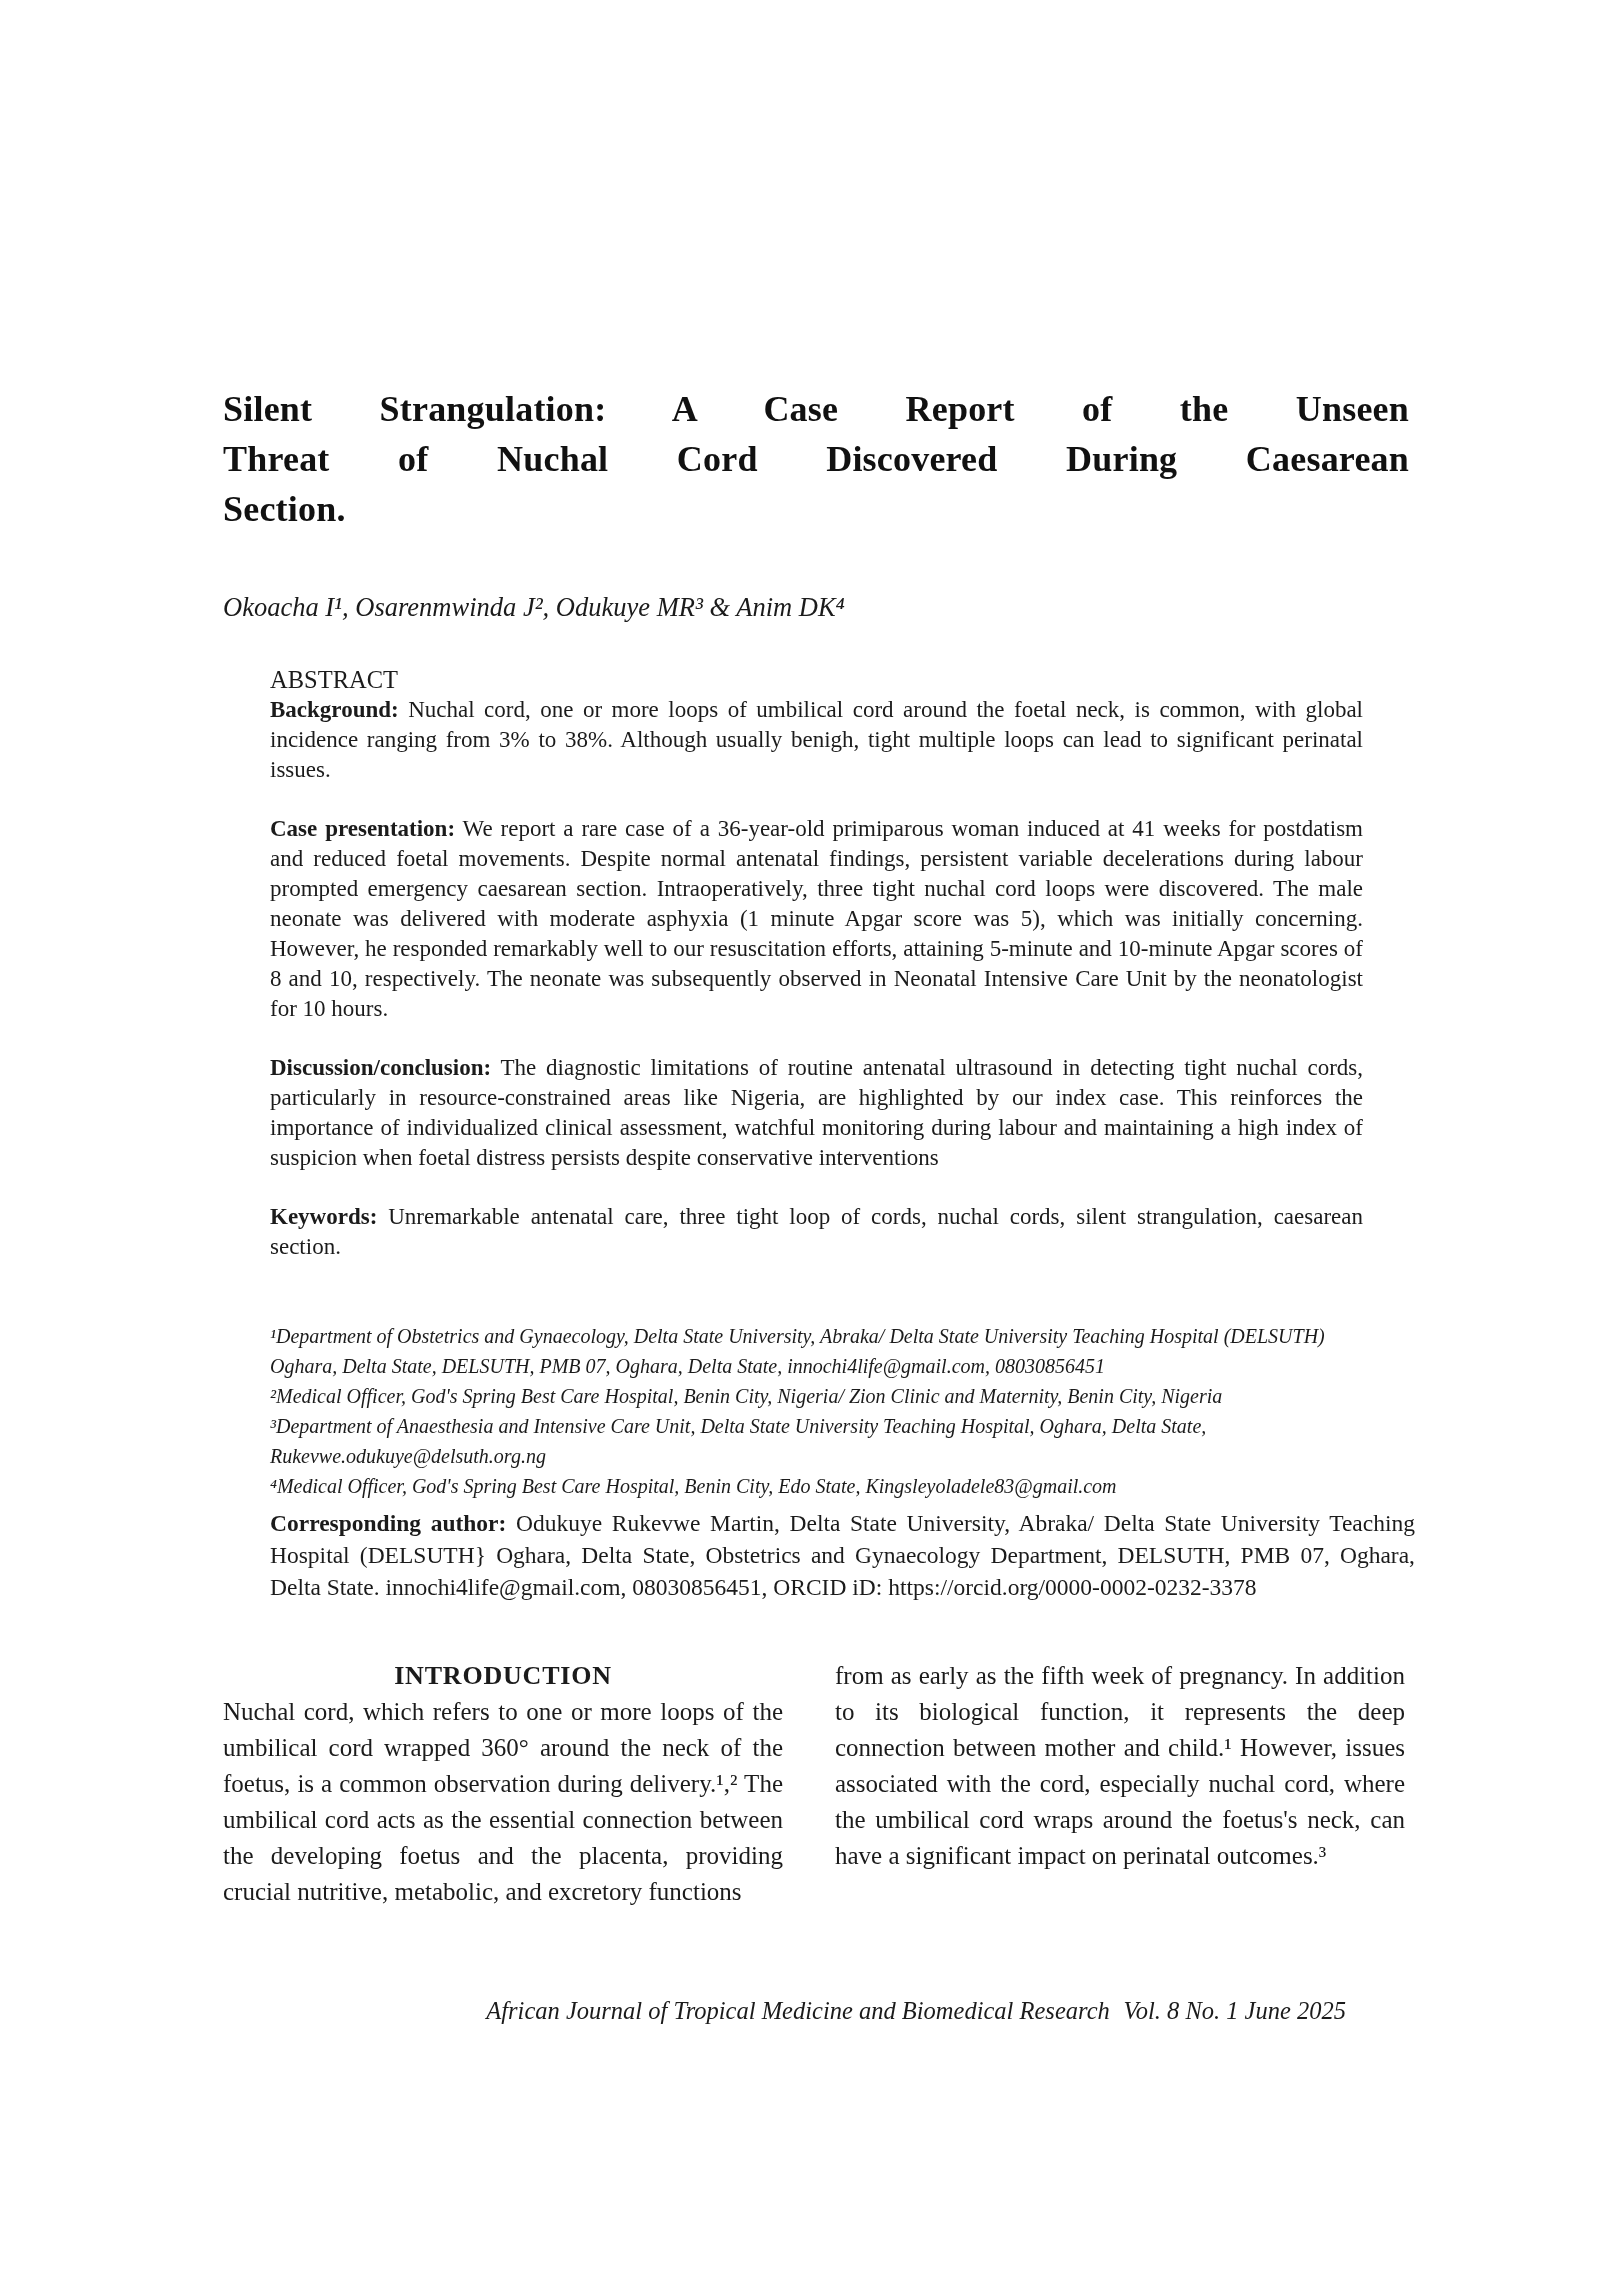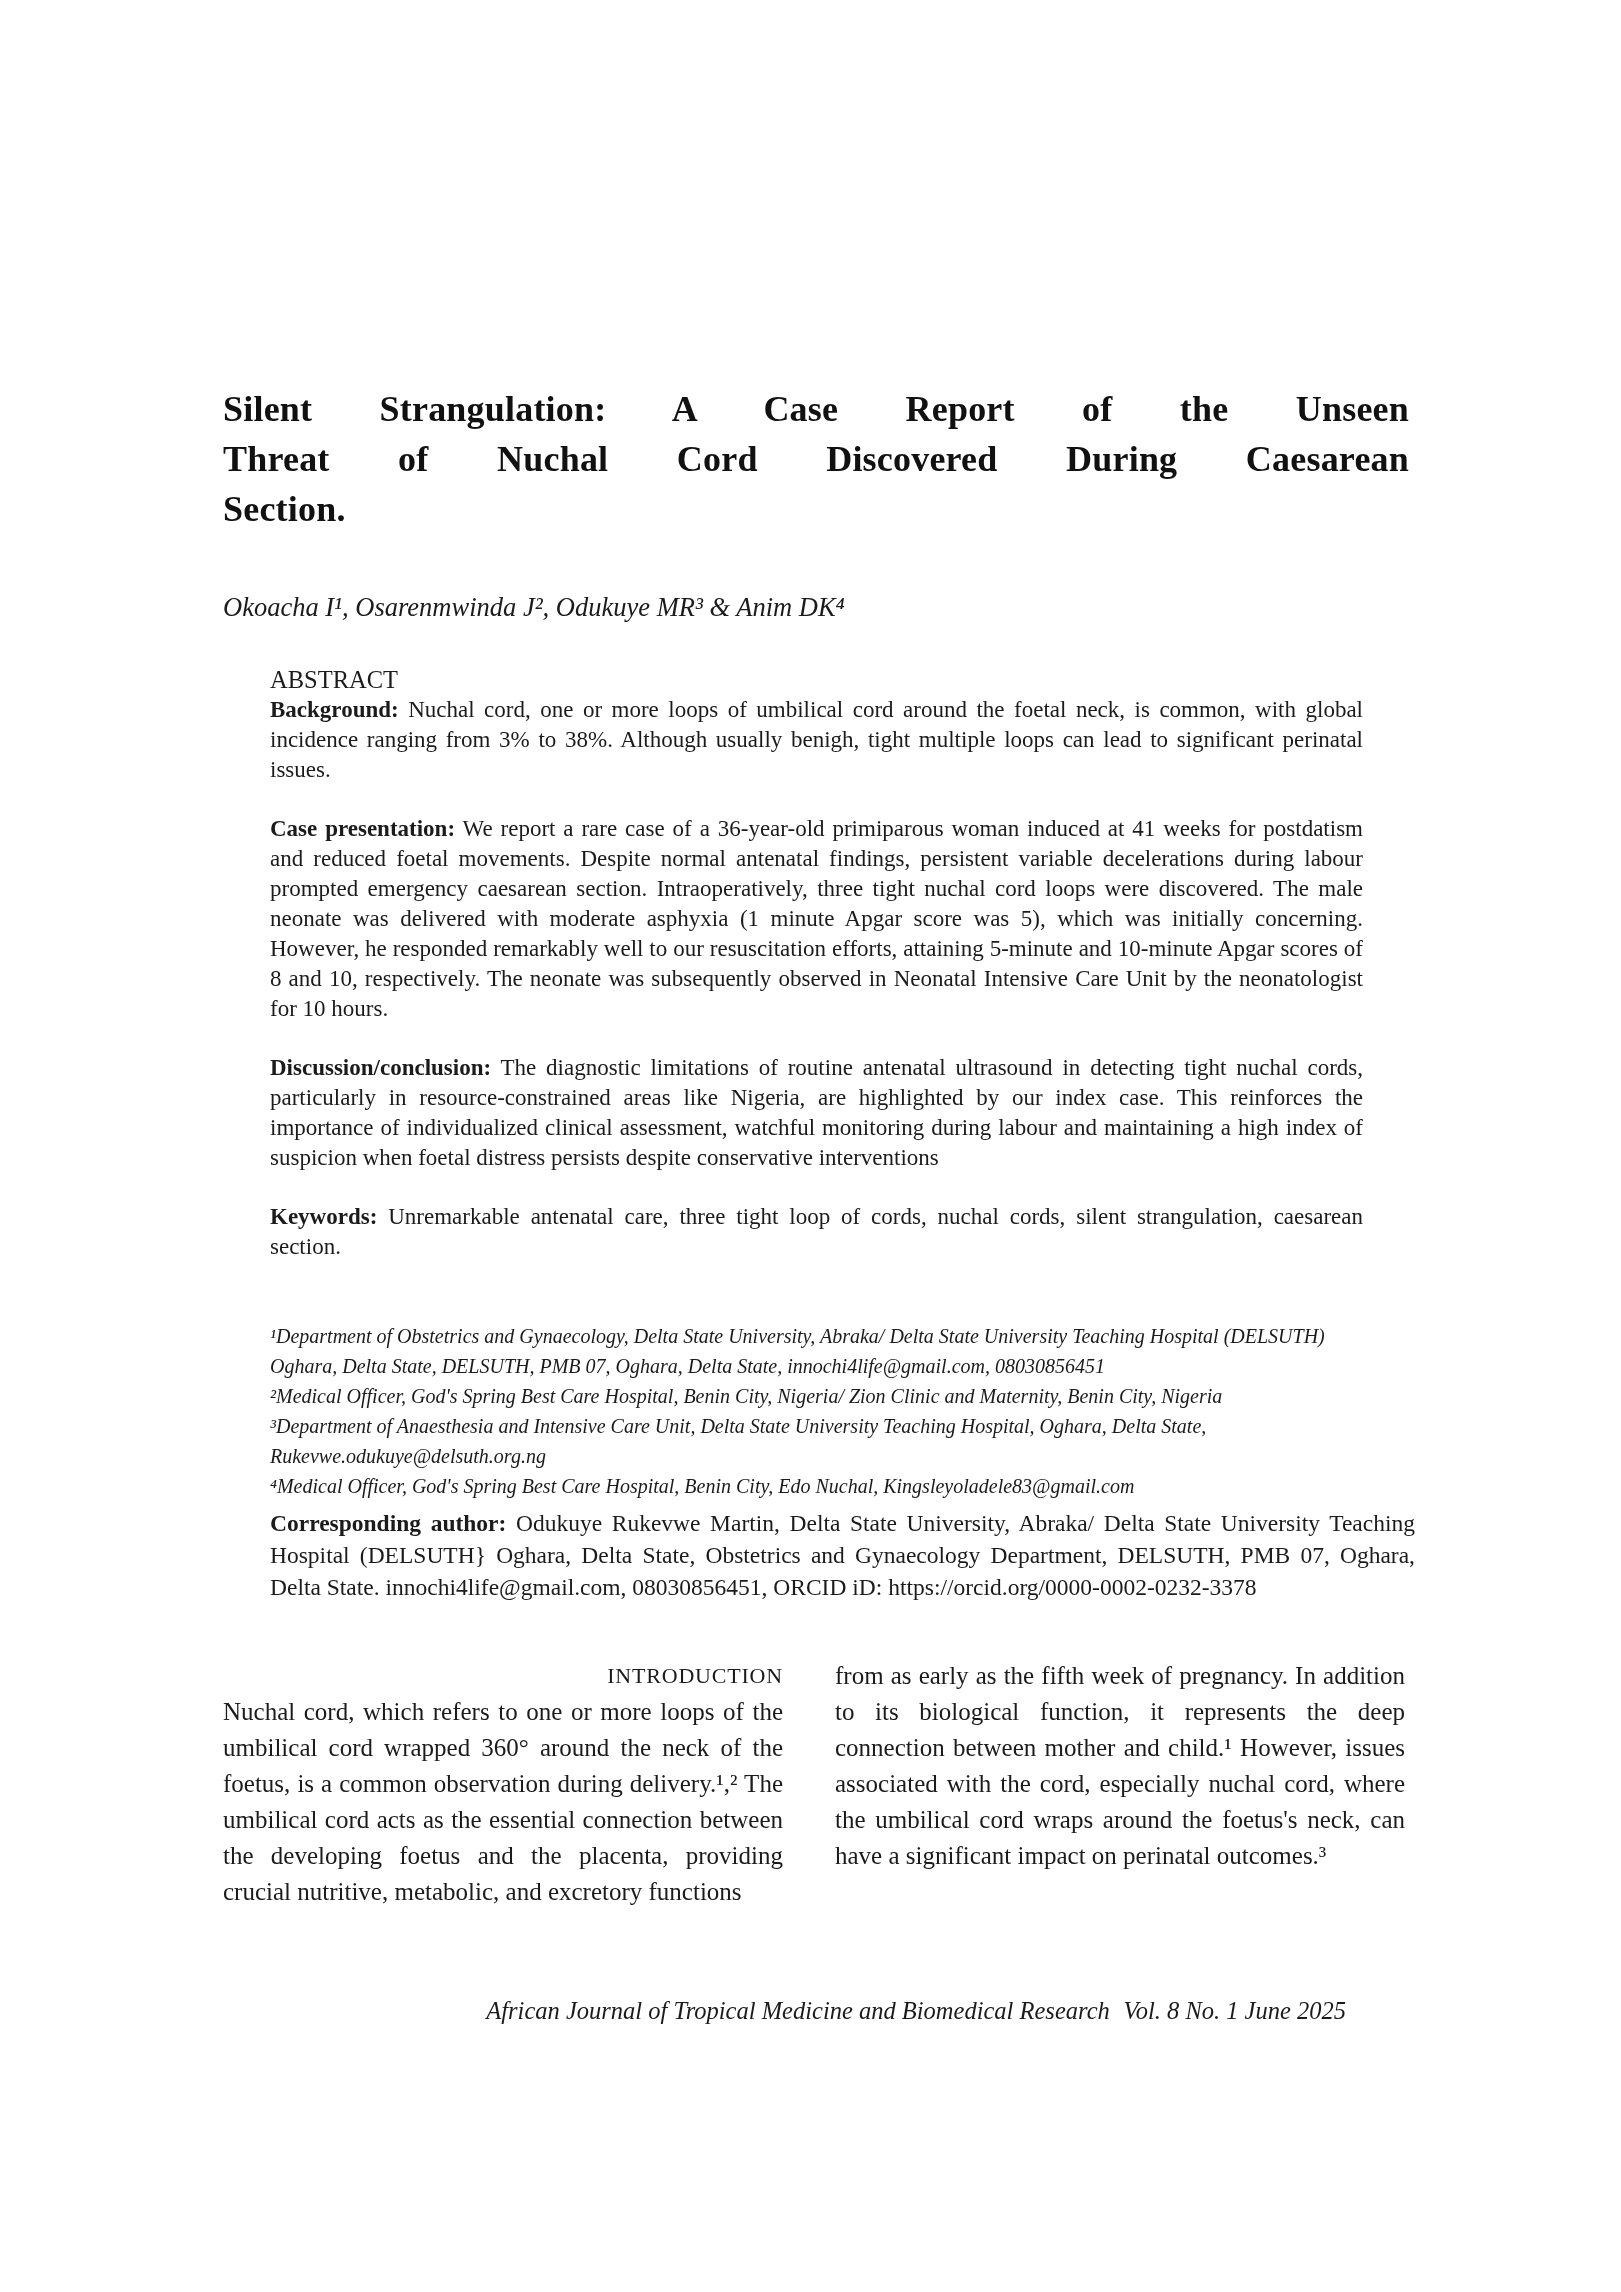--- a/index.html
+++ b/index.html
@@ -38,21 +38,21 @@
     position:absolute;left:270px;top:1507px;width:1145px;
     font-size:23.5px;line-height:32px;text-align:justify;margin:0;
   }
   .columns{
     position:absolute;left:223px;top:1658px;width:1182px;
     display:flex;gap:52px;
   }
   .col{font-size:25px;line-height:36px;text-align:justify;}
   .col1{width:560px;}
   .col2{width:570px;}
-  .intro-heading{font-weight:400;font-size:22px;line-height:36px;letter-spacing:0.8px;text-align:right;}
+  .intro-heading{font-weight:700;font-size:26px;line-height:36px;letter-spacing:0.8px;text-align:center;}
   .col p{margin:0;}
   .footer{
     position:absolute;right:222px;top:1996px;
     font-style:italic;font-size:24.5px;line-height:29px;
     white-space:nowrap;
   }
   .footer .issue{margin-left:13.7px;}
 </style>
 </head>
 <body>
@@ -73,21 +73,21 @@
     <p><span class="bold">Case presentation:</span><span> We report a rare case of a 36-year-old primiparous woman induced at 41 weeks for postdatism and reduced foetal movements. Despite normal antenatal findings, persistent variable decelerations during labour prompted emergency caesarean section. Intraoperatively, three tight nuchal cord loops were discovered. The male neonate was delivered with moderate asphyxia (1 minute Apgar score was 5), which was initially concerning. However, he responded remarkably well to our resuscitation efforts, attaining 5-minute and 10-minute Apgar scores of 8 and 10, respectively. The neonate was subsequently observed in Neonatal Intensive Care Unit by the neonatologist for 10 hours.</span></p>
     <p><span class="bold">Discussion/conclusion:</span><span> The diagnostic limitations of routine antenatal ultrasound in detecting tight nuchal cords, particularly in resource-constrained areas like Nigeria, are highlighted by our index case. This reinforces the importance of individualized clinical assessment, watchful monitoring during labour and maintaining a high index of suspicion when foetal distress persists despite conservative interventions</span></p>
     <p><span class="bold">Keywords:</span><span> Unremarkable antenatal care, three tight loop of cords, nuchal cords, silent strangulation, caesarean section.</span></p>
   </section>
 
   <section class="affiliations">
     <div>¹Department of Obstetrics and Gynaecology, Delta State University, Abraka/ Delta State University Teaching Hospital (DELSUTH)</div>
     <div>Oghara, Delta State, DELSUTH, PMB 07, Oghara, Delta State, innochi4life@gmail.com, 08030856451</div>
     <div>²Medical Officer, God's Spring Best Care Hospital, Benin City, Nigeria/ Zion Clinic and Maternity, Benin City, Nigeria</div>
     <div>³Department of Anaesthesia and Intensive Care Unit, Delta State University Teaching Hospital, Oghara, Delta State, Rukevwe.odukuye@delsuth.org.ng</div>
-    <div>⁴Medical Officer, God's Spring Best Care Hospital, Benin City, Edo Nuchal, Kingsleyoladele83@gmail.com</div>
+    <div>⁴Medical Officer, God's Spring Best Care Hospital, Benin City, Edo State, Kingsleyoladele83@gmail.com</div>
   </section>
 
   <p class="corresponding"><span class="bold">Corresponding author:</span><span> Odukuye Rukevwe Martin, Delta State University, Abraka/ Delta State University Teaching Hospital (DELSUTH} Oghara, Delta State, Obstetrics and Gynaecology Department, DELSUTH, PMB 07, Oghara, Delta State. innochi4life@gmail.com, 08030856451, ORCID iD: https://orcid.org/0000-0002-0232-3378</span></p>
 
   <div class="columns">
     <div class="col col1">
       <div class="intro-heading">INTRODUCTION</div>
       <p>Nuchal cord, which refers to one or more loops of the umbilical cord wrapped 360° around the neck of the foetus, is a common observation during delivery.¹,² The umbilical cord acts as the essential connection between the developing foetus and the placenta, providing crucial nutritive, metabolic, and excretory functions</p>
     </div>
     <div class="col col2">

